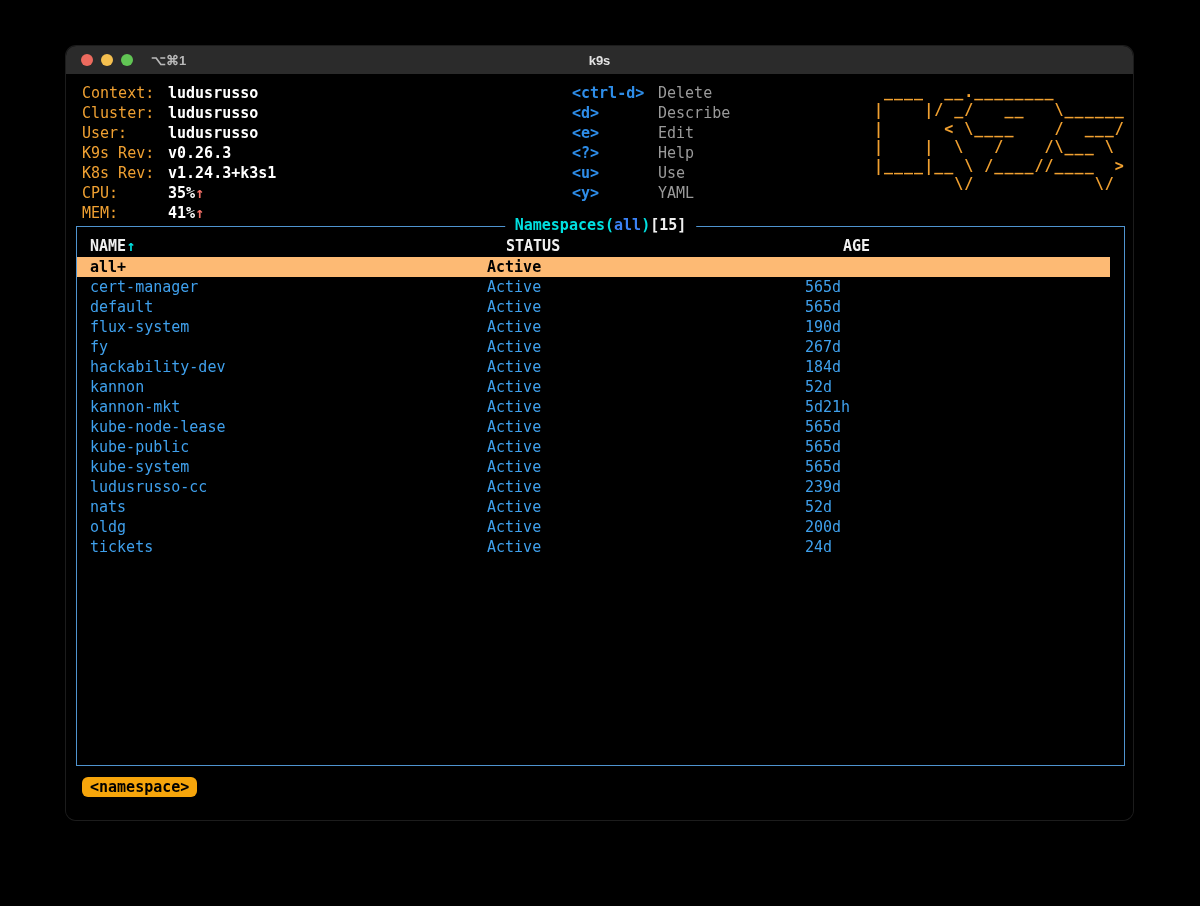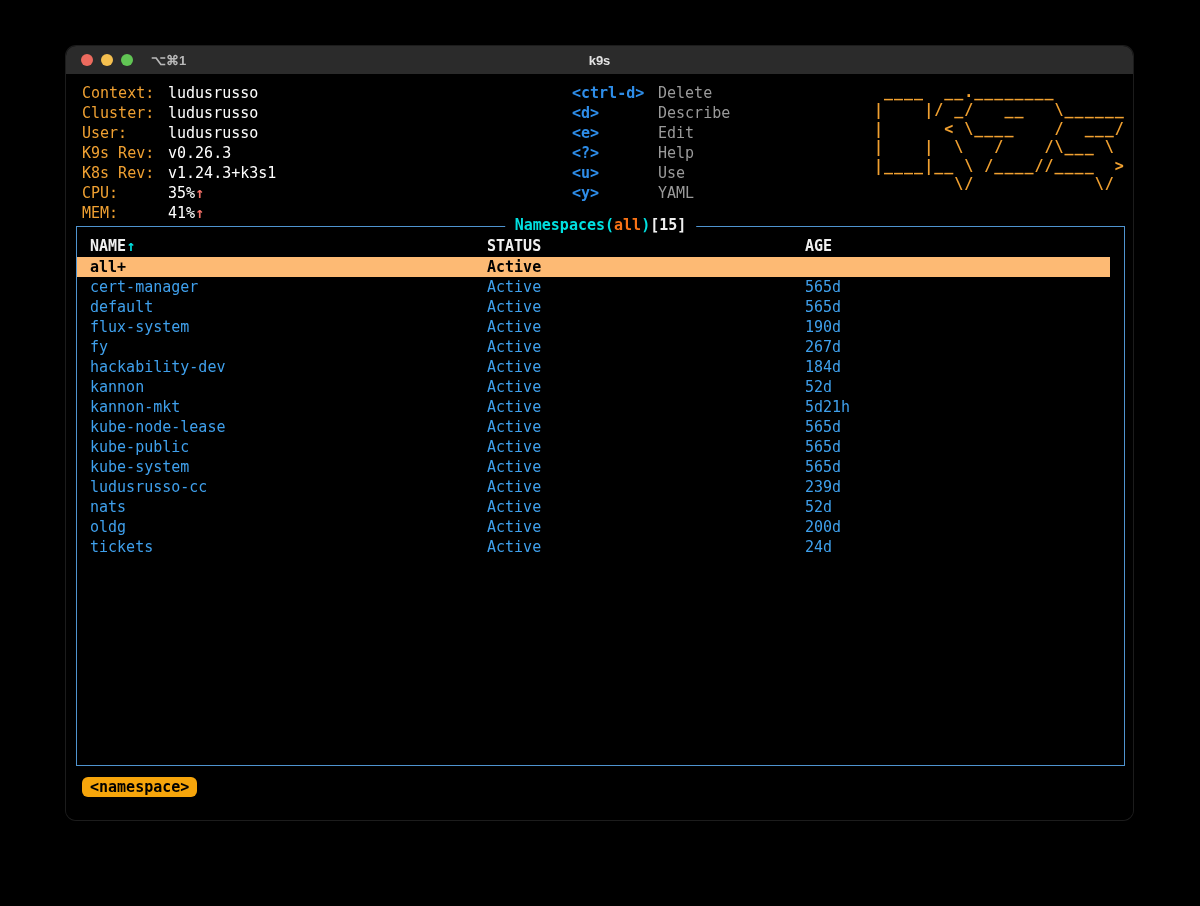--- a/index.html
+++ b/index.html
@@ -29,21 +29,21 @@
     color: #e3e3e3; font-size: 13px; font-weight: 700;
   }
 
   
   .content { position: absolute; top: 28px; left: 0; right: 0; bottom: 0; background: #000; font-size: 15px; }
 
   
   .info-panel { position: absolute; left: 16px; top: 9px; }
   .info-row { display: flex; height: 20px; line-height: 20px; white-space: pre; }
   .i-label { width: 86px; color: #efa032; }
-  .i-value { color: #ffffff; font-weight: 400; }
+  .i-value { color: #ffffff; font-weight: 700; }
   .i-trend { color: #f47068; font-weight: 700; }
 
   
   .hotkeys { position: absolute; left: 486px; top: 9px; }
   .hk-row { display: flex; height: 20px; line-height: 20px; }
   .hk-key { width: 86px; color: #2e8de8; font-weight: 700; margin-left: 20px; }
   .hk-action { color: #9a9a9a; }
 
   
   .logo {
@@ -57,27 +57,27 @@
   
   .table-box {
     position: absolute; left: 10px; right: 8px; top: 152px; bottom: 54px;
     border: 1px solid #4f94d0;
   }
   .table-title {
     position: absolute; top: -11px; left: 50%; transform: translateX(-50%);
     background: #000; padding: 0 10px; font-weight: 700; white-space: pre;
   }
   .t-res, .t-par { color: #00e0e0; }
-  .t-filter { color: #f97316; }
+  .t-filter { color: #3b82f6; }
   .t-count { color: #f0f0f0; }
 
   .thead {
     display: grid; grid-template-columns: 397px 318px 1fr;
     margin-top: 9px; height: 21px; line-height: 21px; padding-left: 13px;
-    color: #f0f0f0; font-weight: 700; white-space: pre;
+    color: #f0f0f0; font-weight: 700; white-space: pre; gap: 19px;
   }
   .sort { color: #00e0e0; font-weight: 700; }
 
   .rows { }
   .row {
     display: grid; grid-template-columns: 397px 318px 1fr;
     height: 20px; line-height: 20px; padding-left: 13px;
     color: #3fa0ec; white-space: pre;
   }
   .row.selected {

